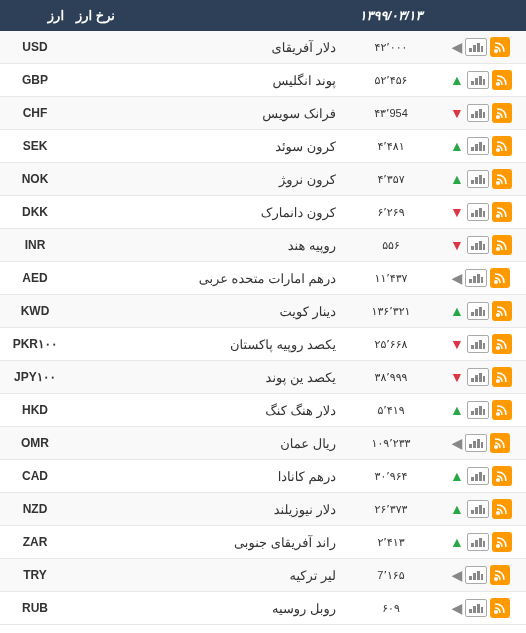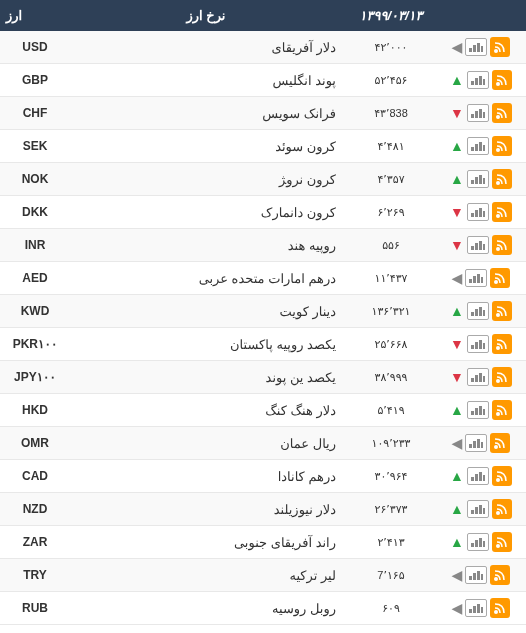--- a/index.html
+++ b/index.html
@@ -103,24 +103,24 @@
 </head>
 <body>
 
 <table>
   <thead>
     <tr>
       <th style="width:90px;"></th>
       <th style="width:90px; text-align:center; direction:ltr;font-style:italic;">
         <span>۱۳۹۹/۰۳/۱۳</span>
       </th>
-      <th style="text-align:center; padding-right:10px;">
+      <th style="text-align:left; padding-right:10px;">
         <span>نرخ ارز</span>
       </th>
-      <th style="width:70px; text-align:left;">
+      <th style="width:70px; text-align:right;">
         <span>ارز</span>
       </th>
     </tr>
   </thead>
   <tbody id="table-body">
   <tr>
     <td>
       <div class="icons-cell">
         <span class="rss-icon" title="RSS">
           <svg width="12" height="12" viewBox="0 0 12 12" fill="white">
@@ -183,21 +183,21 @@
           <svg width="16" height="12" viewBox="0 0 16 12" fill="none">
             <rect x="1" y="7" width="3" height="4" fill="#888"></rect>
             <rect x="5" y="4" width="3" height="7" fill="#888"></rect>
             <rect x="9" y="2" width="3" height="9" fill="#888"></rect>
             <rect x="13" y="5" width="2" height="6" fill="#888"></rect>
           </svg>
         </span>
         <span class="arrow-down">▼</span>
       </div>
     </td>
-    <td class="currency-value">۴۳٬838</td>
+    <td class="currency-value">۴۳٬954</td>
     <td class="currency-name">فرانک سویس</td>
     <td class="currency-code">CHF</td>
   </tr>
       <tr>
     <td>
       <div class="icons-cell">
         <span class="rss-icon" title="RSS">
           <svg width="12" height="12" viewBox="0 0 12 12" fill="white">
             <circle cx="2" cy="10" r="2"></circle>
             <path d="M1 6 Q6 6 6 11" stroke="white" stroke-width="1.5" fill="none"></path>

